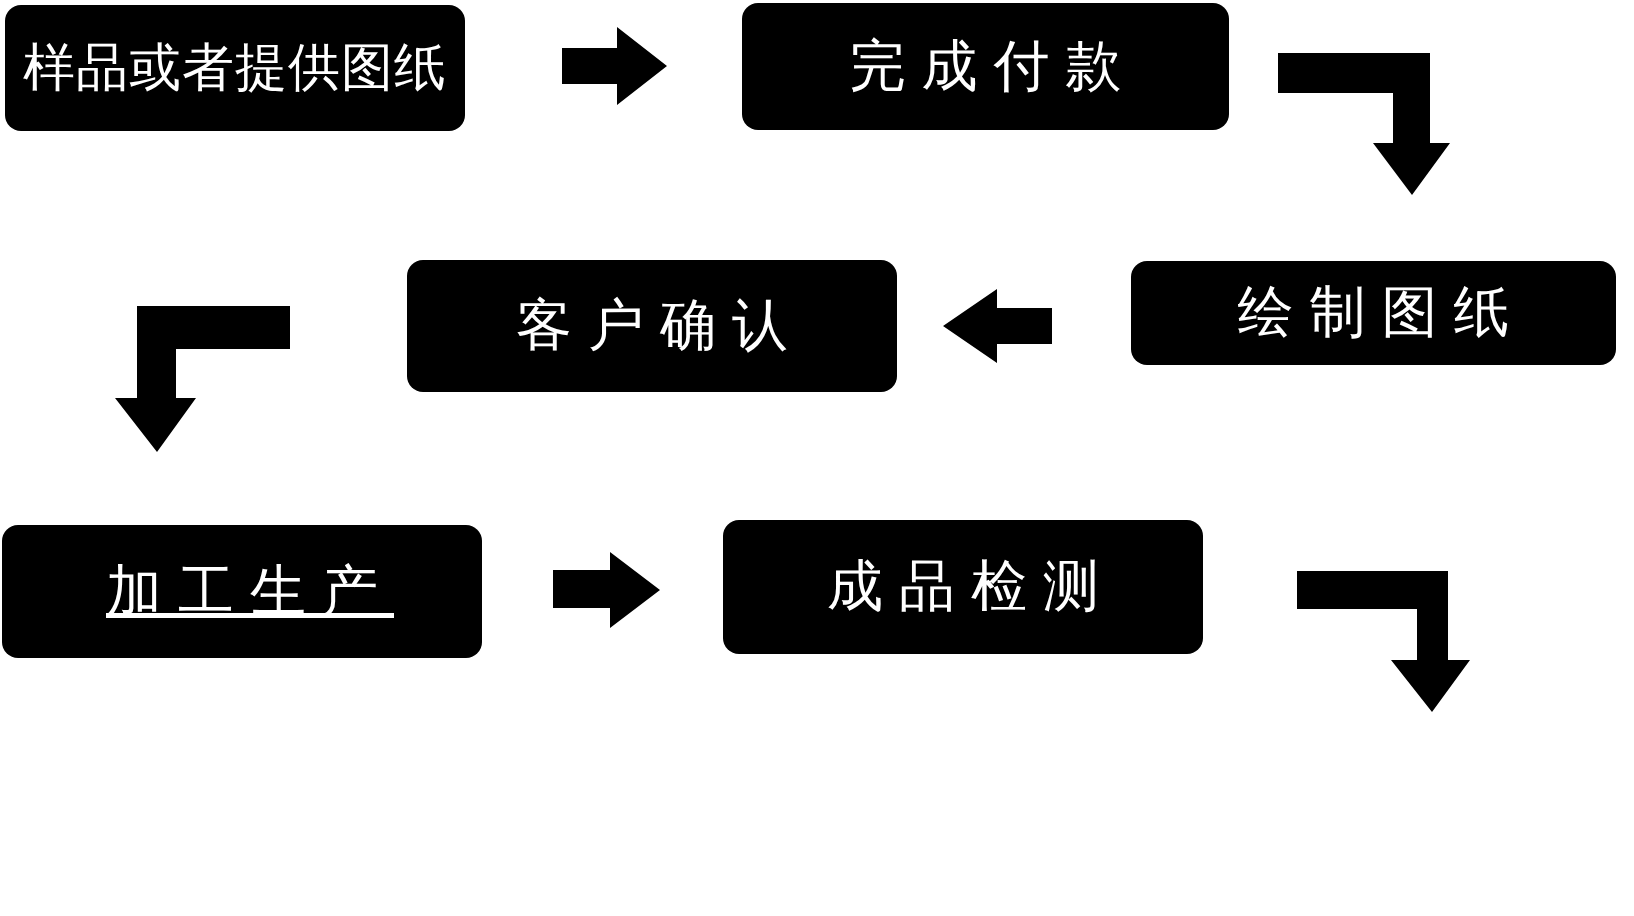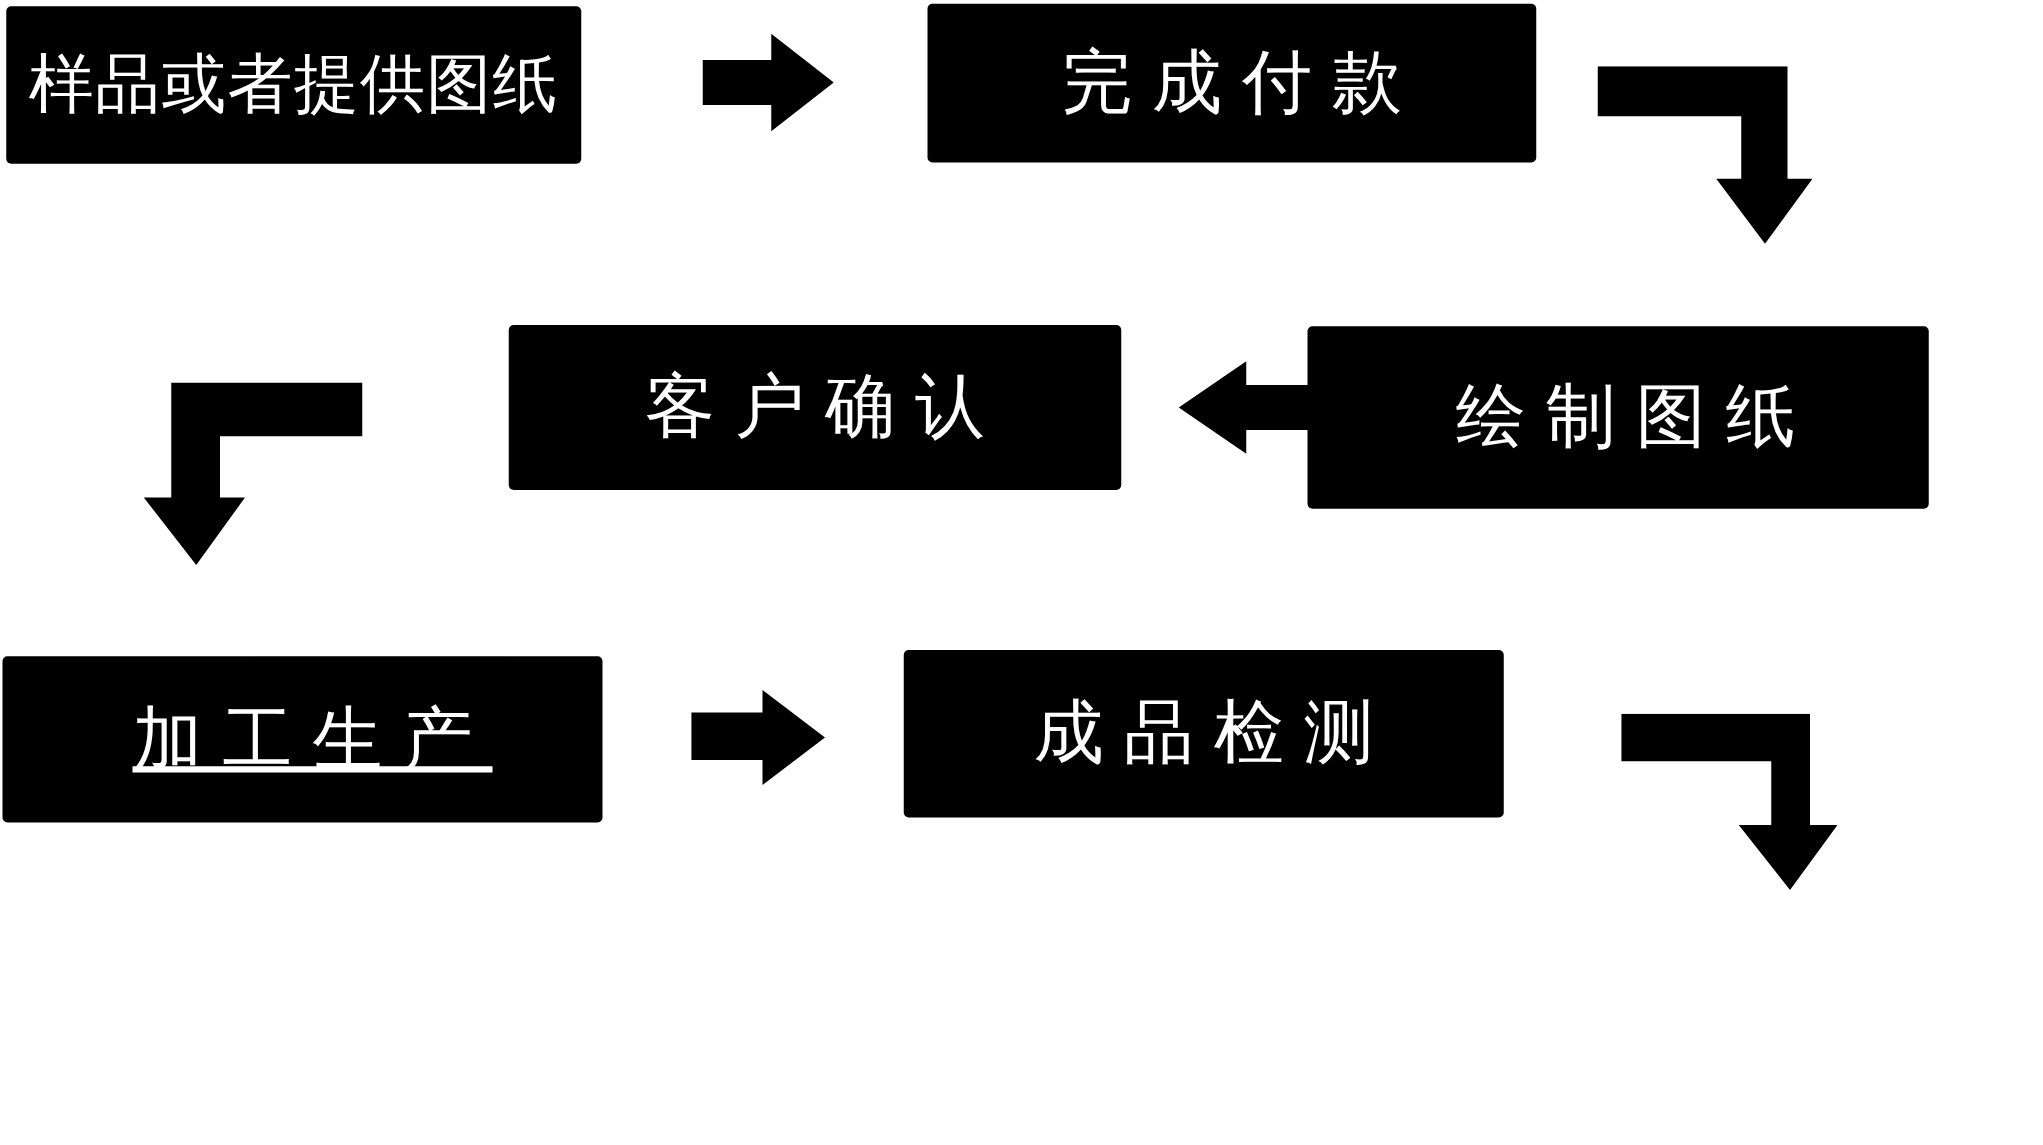--- a/index.html
+++ b/index.html
@@ -11,21 +11,21 @@
   #stage {
     position: relative;
     width: 1634px;
     height: 916px;
     background: #ffffff;
     overflow: hidden;
   }
   .node {
     position: absolute;
     background: #000000;
-    border-radius: 4px;
+    border-radius: 16px;
     color: #ffffff;
     display: flex;
     align-items: center;
     justify-content: center;
     text-align: center;
     white-space: nowrap;
   }
   .node.tight {
     font-size: 52px;
     letter-spacing: 1px;
@@ -36,21 +36,21 @@
   }
   .node.loose .lbl { margin-right: -16px; }
   .arrow {
     position: absolute;
     display: block;
   }
   
   .n1 { left: 5px;    top: 5px;   width: 460px; height: 126px; }
   .n2 { left: 742px;  top: 3px;   width: 487px; height: 127px; }
   .n3 { left: 407px;  top: 260px; width: 490px; height: 132px; }
-  .n4 { left: 1046px; top: 261px; width: 485px; height: 146px; padding-left: 12px; }
+  .n4 { left: 1131px; top: 261px; width: 485px; height: 104px; }
   .n5 { left: 2px;    top: 525px; width: 480px; height: 133px; text-decoration: underline; }
   .n6 { left: 723px;  top: 520px; width: 480px; height: 134px; }
   .n7 { left: 1153px; top: 780px; width: 477px; height: 132px; }
   
   .a1 { left: 562px;  top: 27px;  }
   .e1 { left: 1278px; top: 53px;  }
   .a2 { left: 943px;  top: 289px; }
   .e2 { left: 115px;  top: 306px; }
   .a3 { left: 553px;  top: 552px; }
   .e3 { left: 1297px; top: 571px; }

